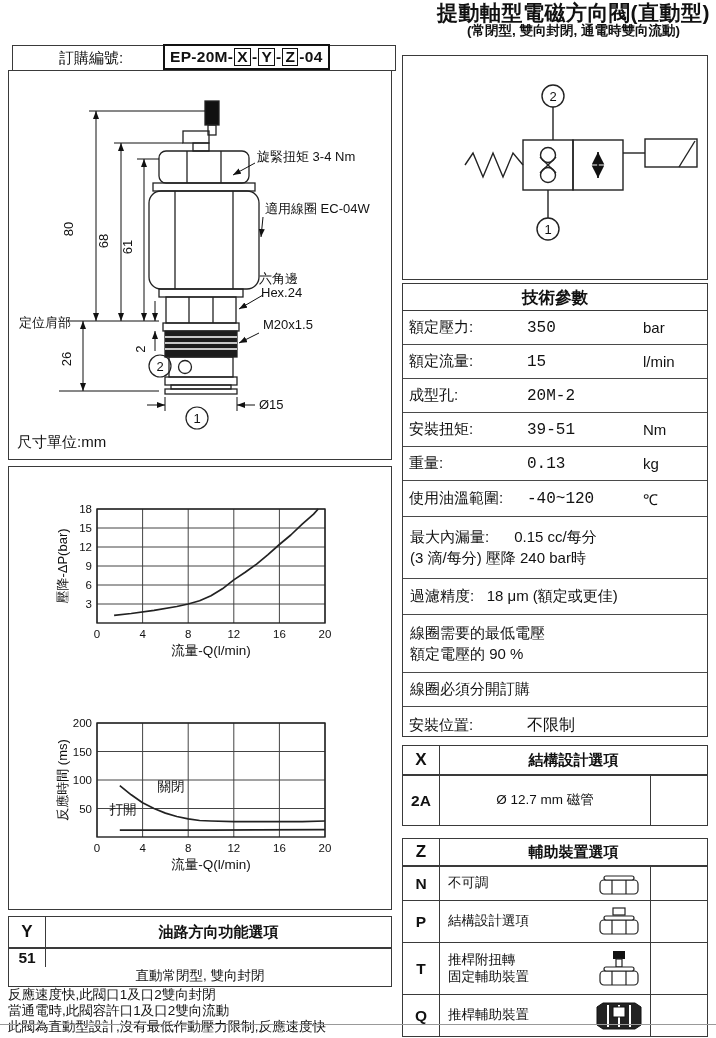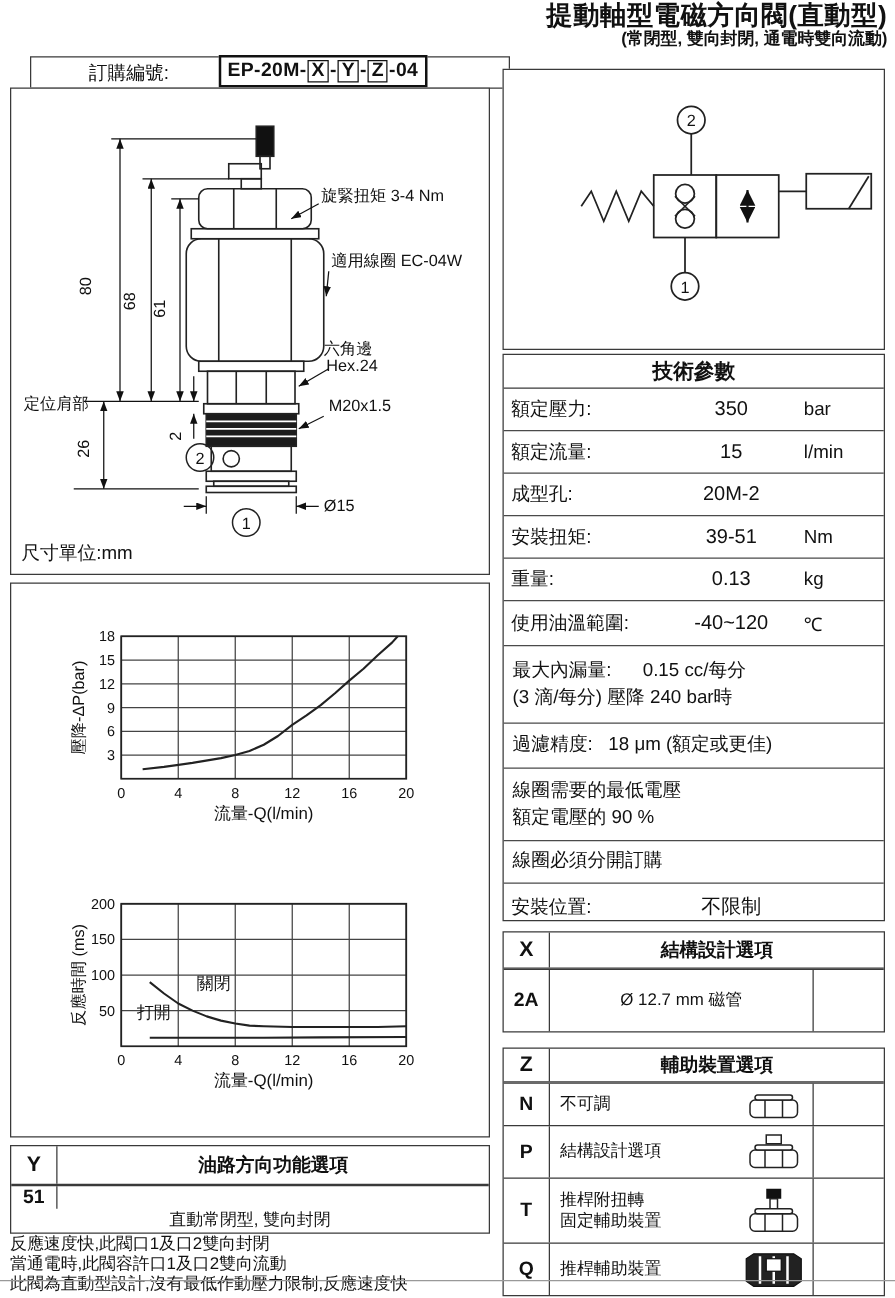--- a/index.html
+++ b/index.html
@@ -1,39 +1,39 @@
 <!DOCTYPE html>
 <html><head>
 <meta charset="utf-8">
 <style>
   html,body{margin:0;padding:0;background:#fff;}
   body{width:716px;height:1038px;position:relative;font-family:"Liberation Sans",sans-serif;color:#111;overflow:hidden;}
   .abs{position:absolute;}
   .box{position:absolute;border:1.5px solid #3a3a3a;background:#fff;box-sizing:border-box;}
   
-  #title{right:6px;top:2px;text-align:right;line-height:1.05;}
+  #title{right:6px;top:2px;text-align:center;line-height:1.05;}
   #title .main{font-size:21px;font-weight:bold;letter-spacing:.5px;}
   #title .sub{font-size:13.5px;font-weight:bold;}
   
-  #orderBox{left:24px;top:45px;width:384px;height:26px;display:flex;align-items:center;}
+  #orderBox{left:12px;top:45px;width:384px;height:26px;display:flex;align-items:center;}
   #orderBox .lbl{margin-left:46px;font-size:15px;}
   #orderCode{position:absolute;left:150px;top:-2px;height:26px;border:2px solid #111;background:#fff;display:flex;align-items:center;padding:0 5px;font-weight:bold;font-size:15.5px;letter-spacing:.3px;box-sizing:border-box;}
   #orderCode .bx{border:1.2px solid #111;padding:0 2px;margin:0 1px;line-height:1.05;}
   
   .chart{position:absolute;left:0;}
   svg text{fill:#111;}
   .dim{font-size:13px;}
   
   #techBox{left:402px;top:283px;width:306px;height:454px;display:flex;flex-direction:column;}
   #techBox .hdr{height:26px;line-height:26px;text-align:center;font-weight:bold;font-size:16.5px;border-bottom:1.5px solid #3a3a3a;}
   .trow{border-bottom:1px solid #4a4a4a;box-sizing:border-box;}
   .trow:last-child{border-bottom:none;}
   .trow.kvu{display:grid;grid-template-columns:118px 1fr 58px;align-items:center;padding:0 6px;}
   .trow.kvu .tl{font-size:15px;}
-  .trow.kvu .tv{font-size:16px;text-align:center;}
+  .trow.kvu .tv{font-size:16px;text-align:left;font-family:Liberation Mono, monospace;}
   .trow.kvu .tu{font-size:15px;text-align:left;}
   .trow.lines{padding:4px 7px;display:flex;flex-direction:column;justify-content:center;}
   .trow.lines div{font-size:15px;line-height:1.35;white-space:pre-wrap;}
   
   .opt{position:absolute;border:1.5px solid #3a3a3a;box-sizing:border-box;background:#fff;}
   .opt .oh{display:flex;border-bottom:1.5px solid #3a3a3a;}
   .opt .oh .lc{width:36px;text-align:center;font-weight:bold;font-size:17px;border-right:1.5px solid #3a3a3a;display:flex;align-items:center;justify-content:center;}
   .opt .oh .tc{flex:1;text-align:center;font-weight:bold;font-size:15px;display:flex;align-items:center;justify-content:center;}
   .opt .or{display:flex;border-top:1.5px solid #3a3a3a;box-sizing:border-box;}
   .opt .or:first-of-type{border-top:none;}

